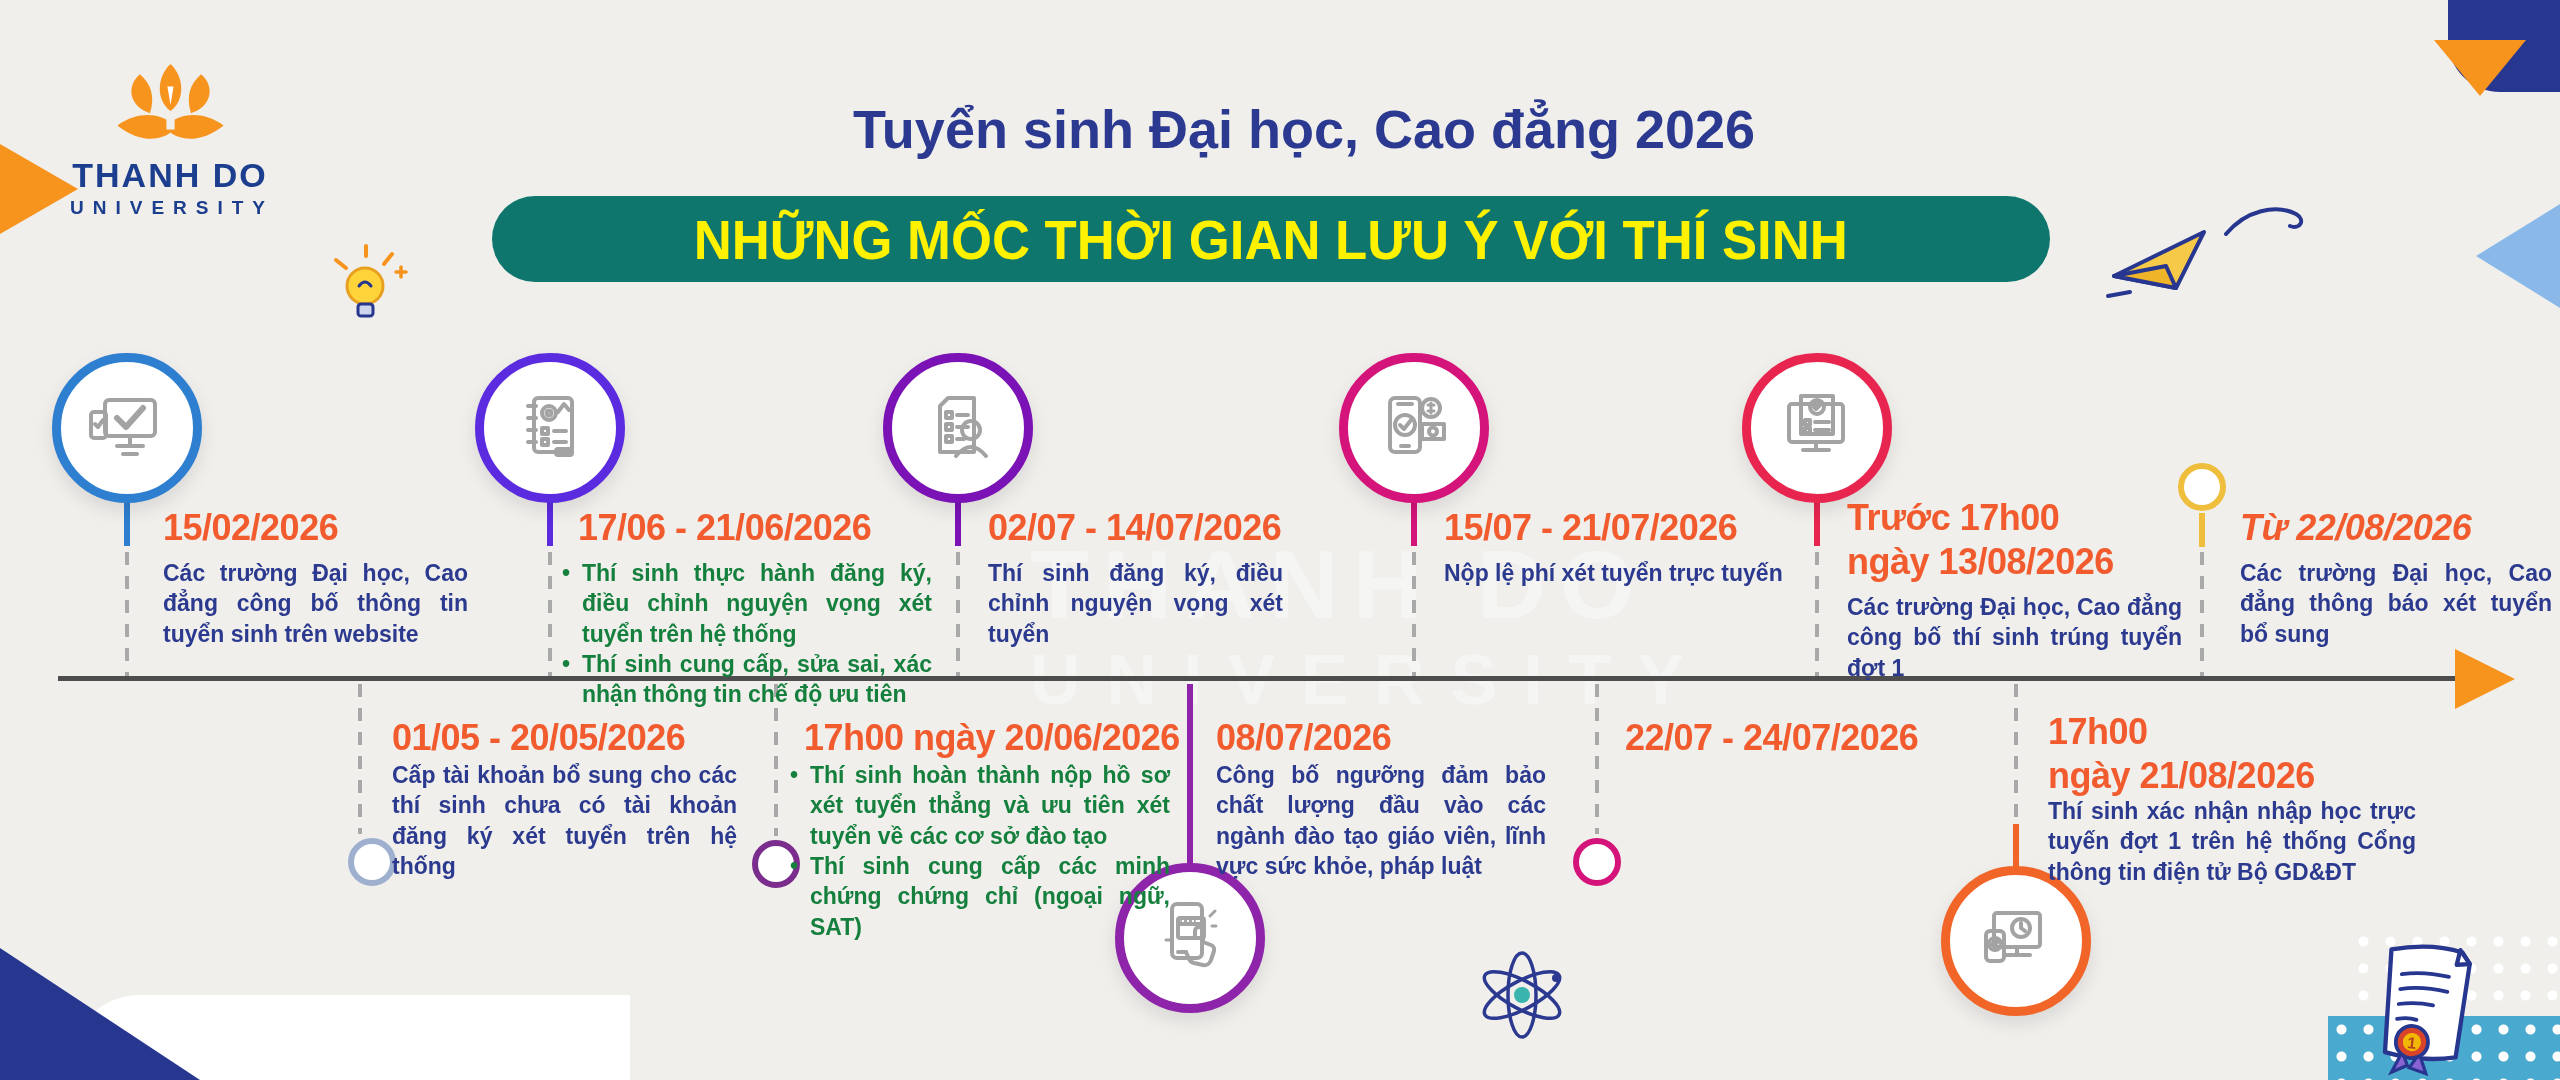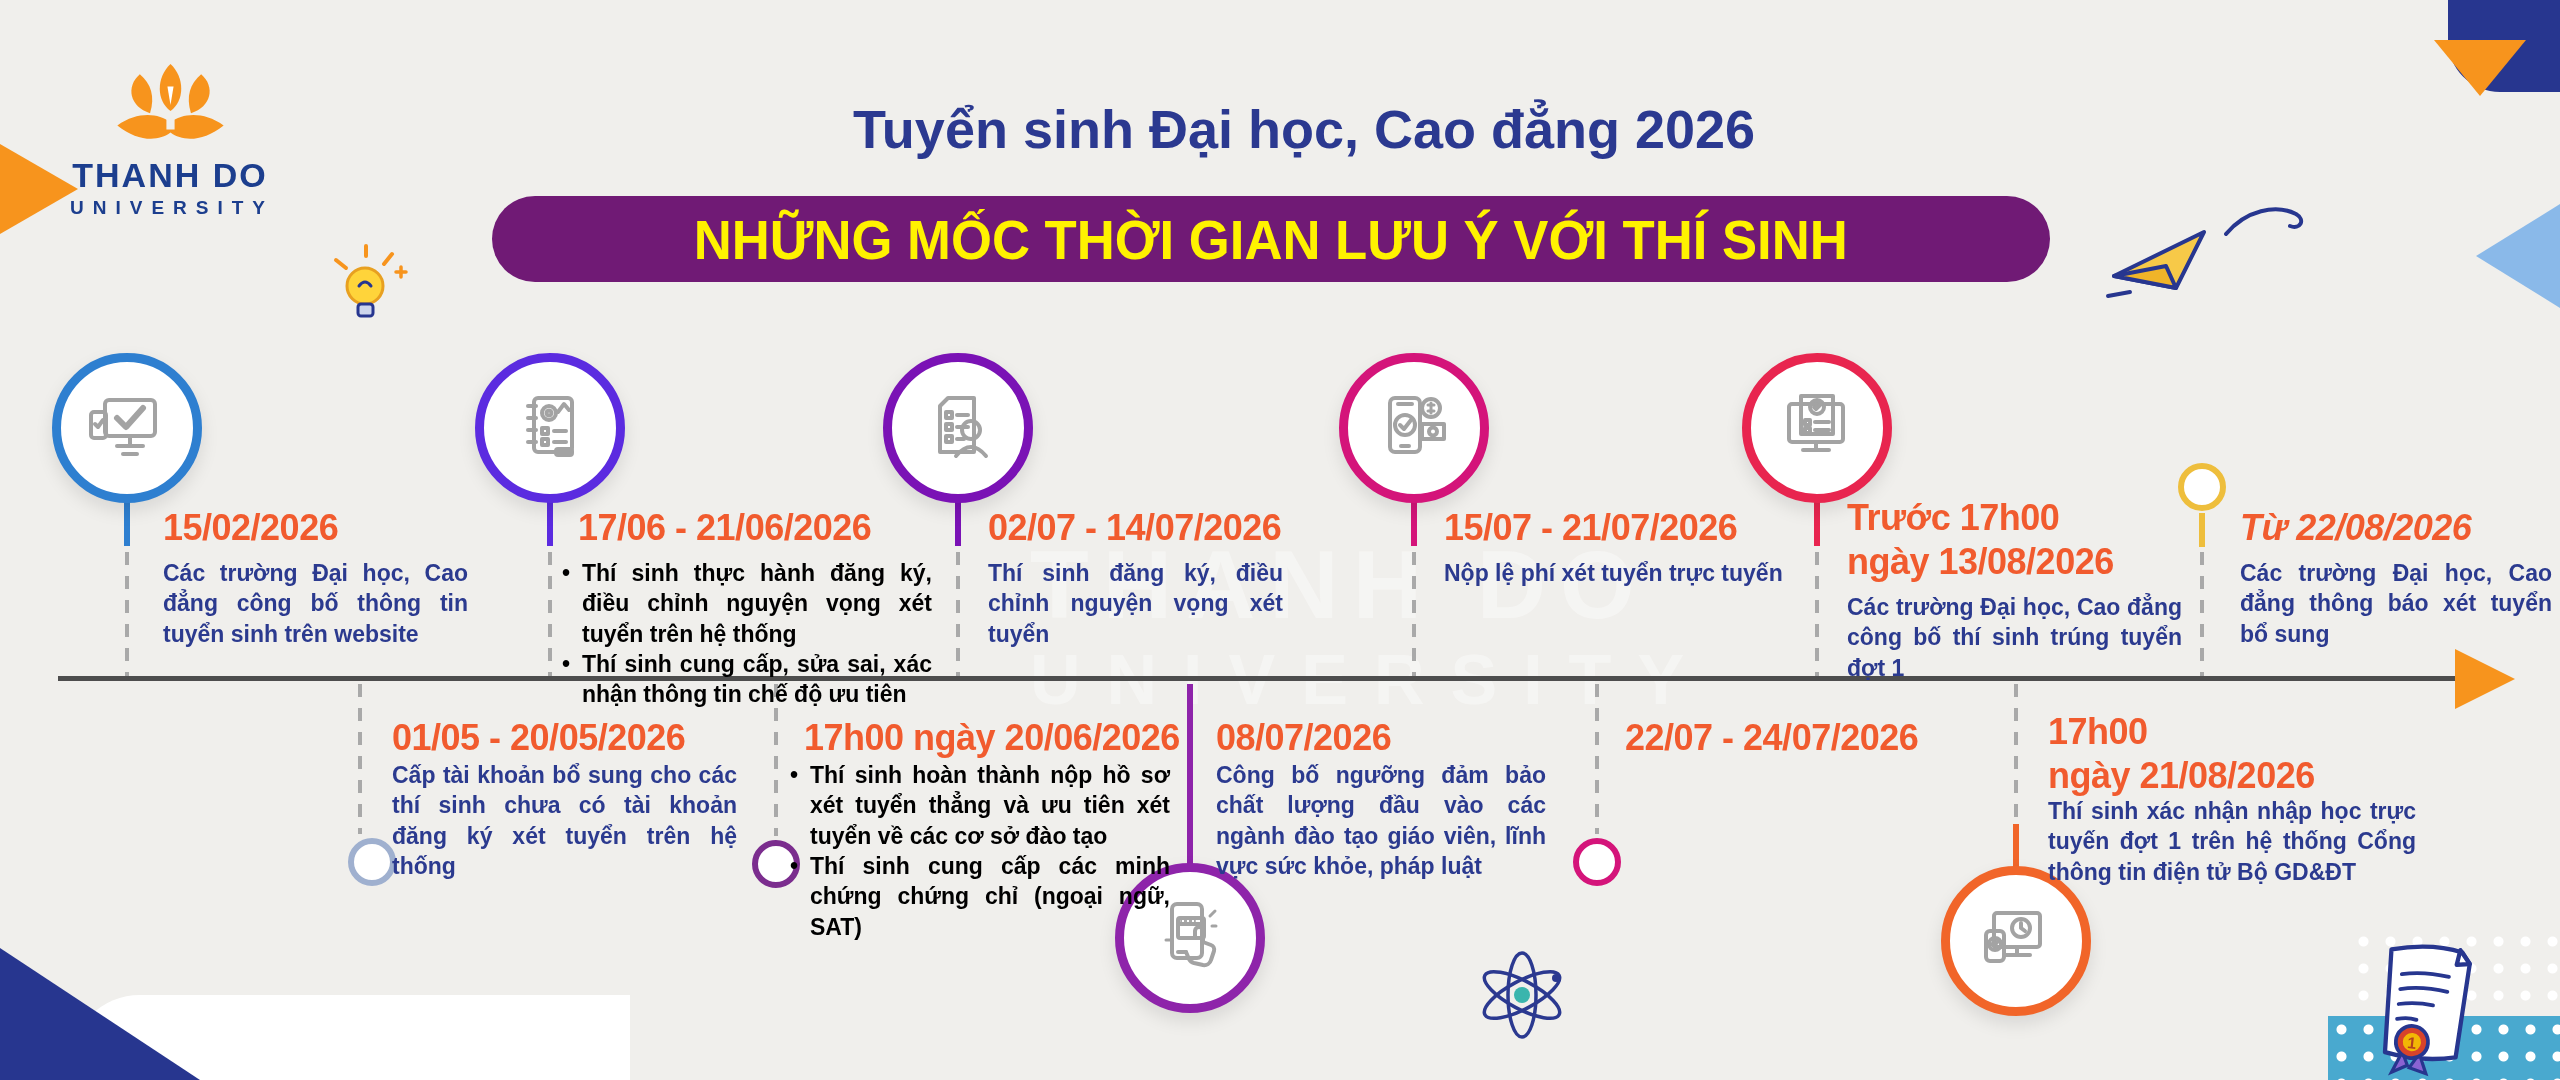--- a/index.html
+++ b/index.html
@@ -4,21 +4,21 @@
 <style>
   html,body{margin:0;padding:0;background:#dcdcda;}
   #stage{position:relative;width:2560px;height:1080px;background:#f0efec;overflow:hidden;
          font-family:"Liberation Sans", sans-serif;}
   
   .logo{position:absolute;left:70px;top:60px;width:200px;text-align:center;}
   .logo .lname{font-size:34px;font-weight:bold;color:#1c3e8e;letter-spacing:2px;margin-top:4px;}
   .logo .lsub{font-size:19px;font-weight:bold;color:#1c3e8e;letter-spacing:9px;margin-top:2px;}
   .title{position:absolute;left:0;top:98px;width:2560px;text-align:center;
          font-size:54px;font-weight:bold;color:#2b3990;margin-left:24px;}
-  .banner{position:absolute;left:492px;top:196px;width:1558px;height:86px;background:#701a75;
+  .banner{position:absolute;left:492px;top:196px;width:1558px;height:86px;background:#0f766e;
           border-radius:44px;display:flex;align-items:center;justify-content:center;}
   .banner span{font-size:56px;font-weight:bold;color:#fff200;letter-spacing:0px;
                transform:scaleX(.94);white-space:nowrap;}
   .watermark{position:absolute;left:1030px;top:530px;color:#ffffff;opacity:.38;font-weight:bold;
              line-height:1.15;letter-spacing:14px;font-size:96px;pointer-events:none;}
   .watermark div:last-child{font-size:70px;letter-spacing:26px;}
   
   .axis{position:absolute;left:58px;top:676px;width:2402px;height:5px;background:#4d4d4d;z-index:2;}
   .axis-arrow{position:absolute;left:2455px;top:649px;width:0;height:0;z-index:2;
               border-left:60px solid #f7941d;border-top:30px solid transparent;border-bottom:30px solid transparent;}
@@ -27,21 +27,21 @@
   .big{width:132px;height:132px;border:9px solid #999;}
   .dot{position:absolute;width:36px;height:36px;border:6px solid #999;background:#fff;border-radius:50%;z-index:3;}
   .stub{position:absolute;width:6px;z-index:2;}
   .dash{position:absolute;width:4px;z-index:1;
         background:repeating-linear-gradient(to bottom,#a9a9a9 0 13px,transparent 13px 24px);}
   .date{position:absolute;font-size:36px;font-weight:bold;color:#f15b2e;letter-spacing:-.5px;
         white-space:pre-line;line-height:1.22;z-index:4;}
   .desc{position:absolute;font-size:23px;font-weight:bold;color:#2b3a8f;line-height:1.32;
         text-align:justify;z-index:4;}
   .desc.nowrap{white-space:nowrap;text-align:left;}
-  .bullets{position:absolute;font-size:23px;font-weight:bold;color:#000000;line-height:1.32;z-index:4;}
+  .bullets{position:absolute;font-size:23px;font-weight:bold;color:#15803d;line-height:1.32;z-index:4;}
   .bullet{position:relative;padding-left:22px;text-align:justify;}
   .bullet::before{content:"•";position:absolute;left:2px;top:0;}
   
   .tri{position:absolute;width:0;height:0;z-index:1;}
   .corner-tr{position:absolute;right:0;top:0;width:112px;height:92px;background:#27368f;
              border-bottom-left-radius:52px;z-index:1;}
   .white-curve{position:absolute;left:70px;top:995px;width:560px;height:85px;background:#ffffff;
                border-top-left-radius:70px;z-index:1;}
   .corner-bl{position:absolute;left:0;top:948px;width:200px;height:132px;background:#27368f;
              clip-path:polygon(0 0,100% 100%,0 100%);z-index:2;}

